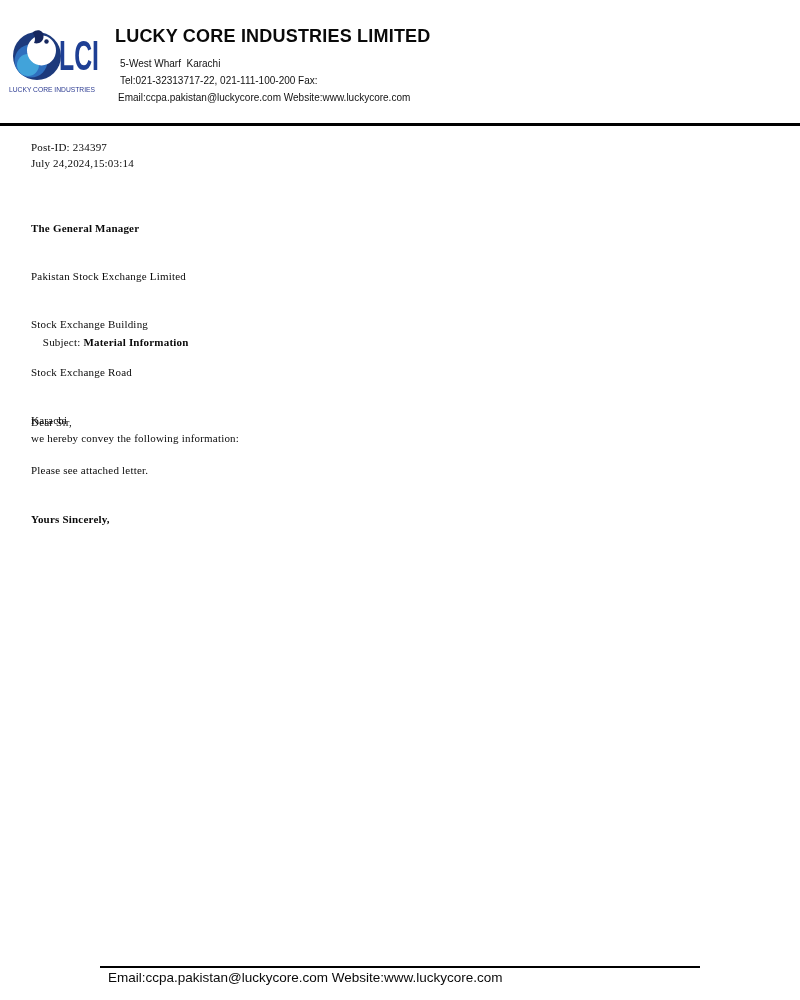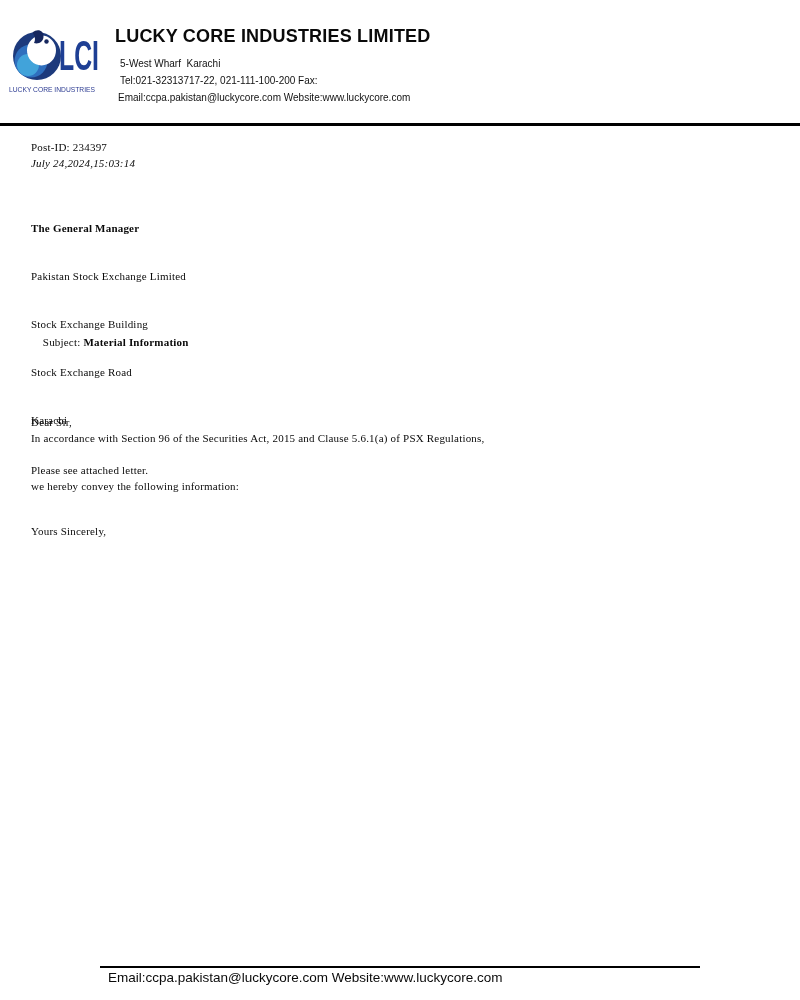--- a/index.html
+++ b/index.html
@@ -26,29 +26,29 @@
   .hdr-email   { left: 118px; top: 90px; }
   .top-divider { position: absolute; left: 0; top: 123px; width: 800px; height: 3px; background: #000000; }
   
   .ltr {
     position: absolute; left: 31px;
     font-family: "Liberation Serif", serif;
     font-size: 11px; line-height: 16px; color: #0a0a0a;
     letter-spacing: 0.2px; white-space: pre-wrap;
   }
   .post-id   { top: 139px; }
-  .date-time { top: 155px; font-style: italic; }
+  .date-time { top: 155px; }
   .recipient { top: 188px; }
   .recipient .bold-line { font-weight: bold; }
   .subject   { top: 318px; }
   .subject .subject-value { font-weight: bold; }
   .salutation { top: 366px; margin-top: 48px; }
   .body-par   { top: 398px; width: 640px; }
   .attach-note { top: 446px; margin-top: 16px; }
-  .closing     { top: 523px; }
+  .closing     { top: 511px; font-weight: bold; }
   
   .footer-rule { position: absolute; left: 100px; top: 966px; width: 600px; height: 2px; background: #000000; }
   .footer-text {
     position: absolute; left: 108px; top: 970px;
     font-family: "Liberation Sans", sans-serif;
     font-size: 13.5px; color: #0a0a0a; white-space: pre;
   }
 </style>
 </head>
 <body>
@@ -88,21 +88,20 @@
     <div class="bold-line">The General Manager</div>
     <div>Pakistan Stock Exchange Limited</div>
     <div>Stock Exchange Building</div>
     <div>Stock Exchange Road</div>
     <div>Karachi</div>
   </div>
 
   <div class="ltr salutation">Dear Sir,</div>
 
   <div class="ltr body-par">
-    <div>In accordance with Section 96 of the Securities Act, 2015 and Clause 5.6.1(a) of PSX Regulations,</div>
     <div>we hereby convey the following information:</div>
   </div>
 
   <div class="ltr attach-note">Please see attached letter.</div>
 
   <div class="ltr closing">Yours Sincerely,</div>
 
   <div class="footer-rule"></div>
   <div class="footer-text">Email:ccpa.pakistan@luckycore.com Website:www.luckycore.com</div>
 

